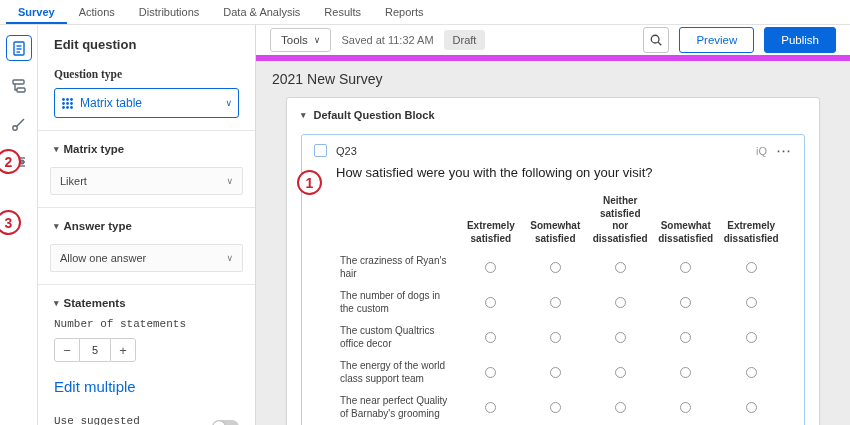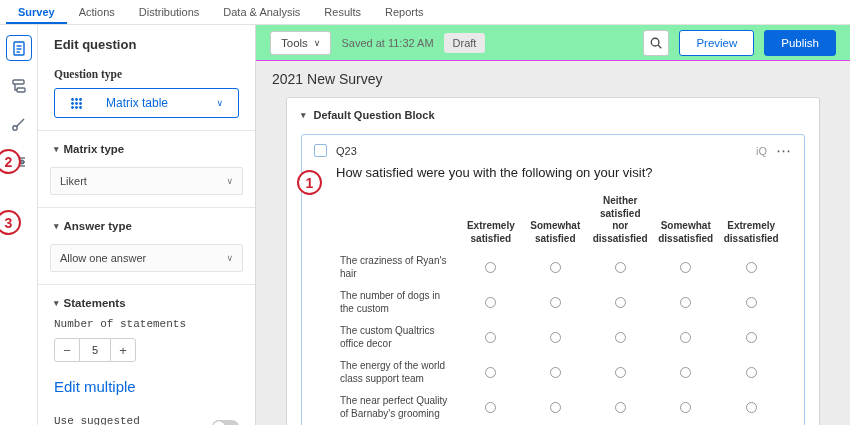--- a/index.html
+++ b/index.html
@@ -24,22 +24,22 @@
     justify-content:center; border-radius:4px; cursor:pointer; color:#5f6b7a; }
   .rail-btn.active { border:1.5px solid #0768dd; color:#0768dd; }
   .rail-btn svg { stroke:currentColor; fill:none; stroke-width:1.4; }
 
   
   .panel { width:218px; background:#fff; border-right:1px solid #d9d9d9;
     padding:12px 16px; overflow:hidden; position:relative; }
   .panel-title { font-size:13px; font-weight:bold; margin-bottom:16px; color:#333; }
   .panel-label { font-size:11.5px; font-weight:bold; margin-bottom:8px; color:#333;font-family:Liberation Serif, serif; }
   .qtype-select { height:30px; border:1px solid #0768dd; border-radius:3px;
-    display:flex; align-items:center; padding:0 15px; color:#0768dd; font-size:12px;
-    gap:23px; cursor:pointer; margin-bottom:4px; }
+    display:flex; align-items:center; padding:0 6px; color:#0768dd; font-size:12px;
+    gap:6px; cursor:pointer; margin-bottom:4px; }
   .qtype-select .grow { flex:1; }
   .chev { font-size:9px; color:inherit; }
   .divider { border:none; border-top:1px solid #e7e7e7; margin:12px -16px; }
   .sec-head { font-size:11.5px; font-weight:bold; color:#333; margin:2px 0 9px 0;
     display:flex; align-items:center; gap:5px; cursor:pointer; }
   .sec-caret { font-size:9px; color:#555; }
   .flat-select { height:28px; background:#fbfbfb; border:1px solid #e3e3e3;
     border-radius:2px; display:flex; align-items:center; padding:0 9px;
     font-size:11px; color:#444; cursor:pointer; margin:12px -4px 2px -4px; }
   .flat-select .grow { flex:1; }
@@ -59,21 +59,21 @@
   .toggle-row { display:flex; align-items:center; justify-content:space-between;
     margin-bottom:6px; }
   .toggle-row .small-label { margin-bottom:0; }
   .toggle { width:27px; height:14px; border-radius:7px; background:#cfcfcf;
     position:relative; cursor:pointer; flex:none; }
   .toggle .knob { position:absolute; left:1px; top:1px; width:12px; height:12px;
     border-radius:50%; background:#fff; box-shadow:0 0 1px rgba(0,0,0,.5); }
 
   
   .content { flex:1; background:#ececec; display:flex; flex-direction:column; min-width:0; }
-  .toolbar { background:#86efac; height:36px; border-bottom:1px solid #d946ef;
+  .toolbar { background:#ffffff; height:36px; border-bottom:6px solid #d946ef;
     display:flex; align-items:center; padding:0 14px; gap:10px; }
   .tools-btn { border:1px solid #c9c9c9; border-radius:3px; background:#fff;
     font-size:11.5px; color:#444; padding:5px 10px; display:flex; gap:6px;
     align-items:center; cursor:pointer; }
   .saved { font-size:11px; color:#666; }
   .draft-badge { background:#e9e9e9; border-radius:3px; font-size:11px; color:#555;
     padding:4px 9px; }
   .tb-spacer { flex:1; }
   .search-btn { width:26px; height:26px; border:1px solid #c9c9c9; border-radius:3px;
     background:#fff; display:flex; align-items:center; justify-content:center; cursor:pointer; }

